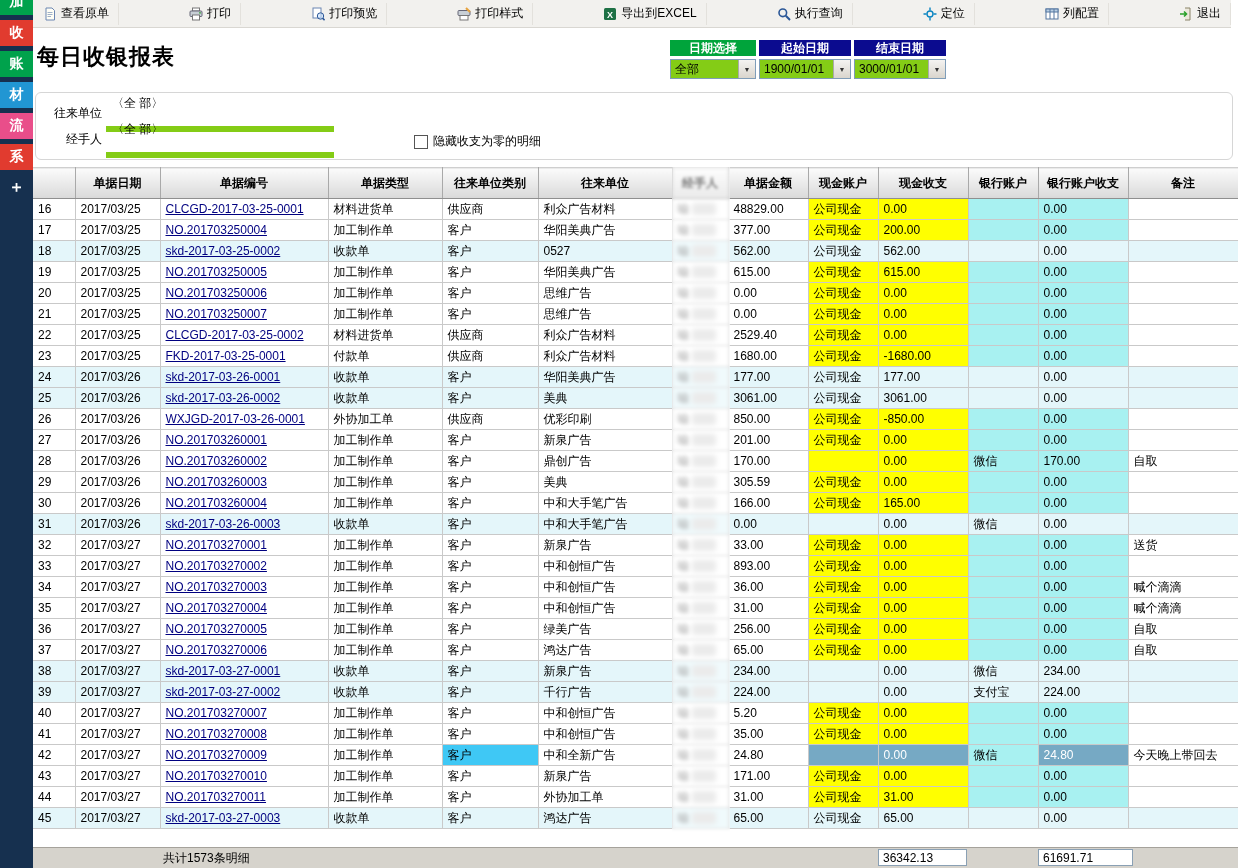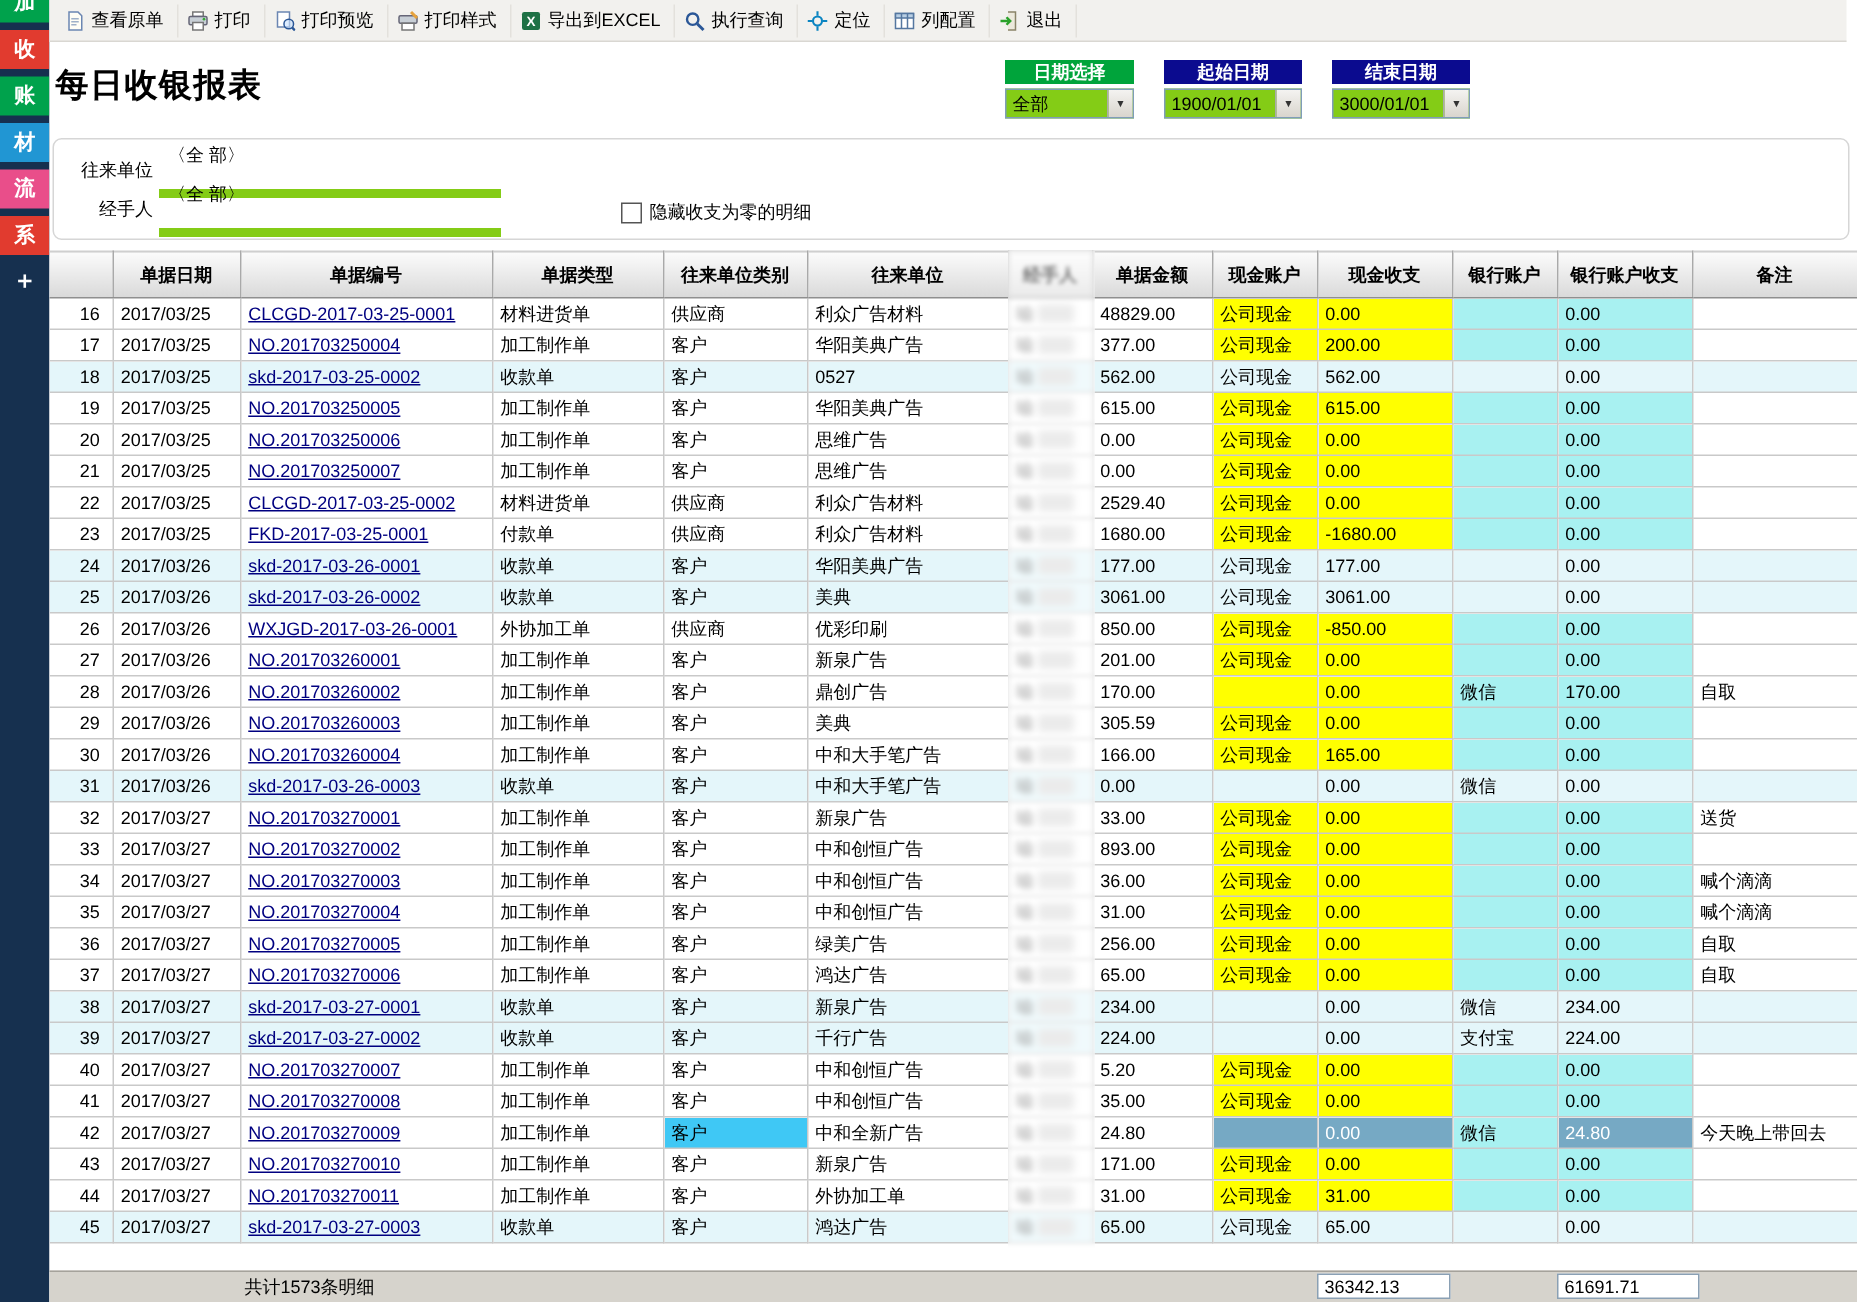--- a/index.html
+++ b/index.html
@@ -13,32 +13,32 @@
   .side-tab{width:33px;height:26px;margin-bottom:5px;display:flex;align-items:center;justify-content:center;
             color:#fff;font-weight:bold;font-size:14px;cursor:pointer;flex:none;}
   .side-tab.first{margin-top:-11px;}
   .side-plus{color:#fff;font-size:16px;font-weight:bold;margin-top:2px;}
 
   
   .main{position:absolute;left:33px;top:0;width:1205px;height:868px;background:#fff;}
 
   
   .toolbar{position:absolute;left:0;top:0;width:1198px;height:28px;background:#f2f1ee;
-           border-bottom:1px solid #d9d7d2;display:flex;align-items:center;padding-left:4px;box-sizing:border-box;}
+           border-bottom:1px solid #d9d7d2;display:flex;align-items:center;padding-left:4px;box-sizing:border-box;justify-content:space-between;}
   .tb-btn{display:flex;align-items:center;gap:4px;padding:3px 9px 3px 6px;height:22px;box-sizing:border-box;
           border-right:1px solid #e3e1dc;cursor:pointer;white-space:nowrap;}
   .tb-ico{display:inline-flex;width:14px;height:14px;}
   .tb-lbl{font-size:12px;}
 
   
   .title{position:absolute;left:4px;top:42px;margin:0;font-size:22px;font-weight:bold;letter-spacing:1px;}
 
   
   .datebox{position:absolute;left:637px;top:40px;}
-  .db-row{display:flex;gap:20px;margin-bottom:3px;}
+  .db-row{display:flex;gap:3px;margin-bottom:3px;}
   .db-h{width:86px;height:16px;line-height:16px;text-align:center;color:#fff;font-weight:bold;font-size:12px;}
   .h-green{background:var(--select-green,#00a43b);}
   .h-navy{background:var(--header-navy,#0b0b8f);width:92px;}
   .combo{display:flex;align-items:center;width:86px;height:20px;background:#84cc16;border:1px solid #7f9db9;
          box-sizing:border-box;cursor:pointer;}
   .combo.wide{width:92px;}
   .combo-val{flex:1;padding-left:4px;white-space:nowrap;overflow:hidden;}
   .combo-btn{width:16px;height:18px;background:linear-gradient(#f4f3f1,#d9d5cd);border-left:1px solid #aaa;
              display:flex;align-items:center;justify-content:center;font-size:7px;color:#333;flex:none;}
 
@@ -53,21 +53,21 @@
 
   
   .gridwrap{position:absolute;left:0;top:167px;width:1205px;height:679px;}
   table{border-collapse:collapse;table-layout:fixed;width:1205px;}
   th{height:18px;background:linear-gradient(#fbfbfb,#d9d9d9);border-right:1px solid #a9a9a9;
      border-bottom:1px solid #8f8f8f;border-top:1px solid #cfcfcf;font-weight:bold;font-size:12px;
      text-align:center;padding:6px;white-space:nowrap;overflow:hidden;cursor:pointer;}
   td{height:21px;border-right:1px solid #c9c9c9;border-bottom:1px solid #c9c9c9;padding:0 3px 0 5px;
      white-space:nowrap;overflow:hidden;background:#fff;box-sizing:border-box;cursor:default;}
   tr.tint td{background:#e4f6fa;}
-  td.c-num{text-align:right;padding-right:8px;}
+  td.c-num{padding-right:8px;}
   td.c-no .doclink{color:#000080;text-decoration:underline;cursor:pointer;}
   td.c-ca,td.c-cf{background:var(--cash-column,#ffff00);}
   td.c-ba,td.c-bf{background:var(--bank-column,#a8f1f1);}
   tr.sel td.c-ut{background:#3fc8f5;}
   tr.sel td.c-ca,tr.sel td.c-cf,tr.sel td.c-bf{background:#76a9c4;color:#fff;}
   .hname{filter:blur(1.5px);color:#555;}
   .hblob{display:inline-block;width:24px;height:12px;margin-left:2px;background:#dadada;border-radius:2px;
          filter:blur(2px);vertical-align:middle;}
   .blur-strip{position:absolute;left:639px;top:0;width:58px;height:679px;background:rgba(255,255,255,.45);
               backdrop-filter:blur(1.5px);pointer-events:none;}

